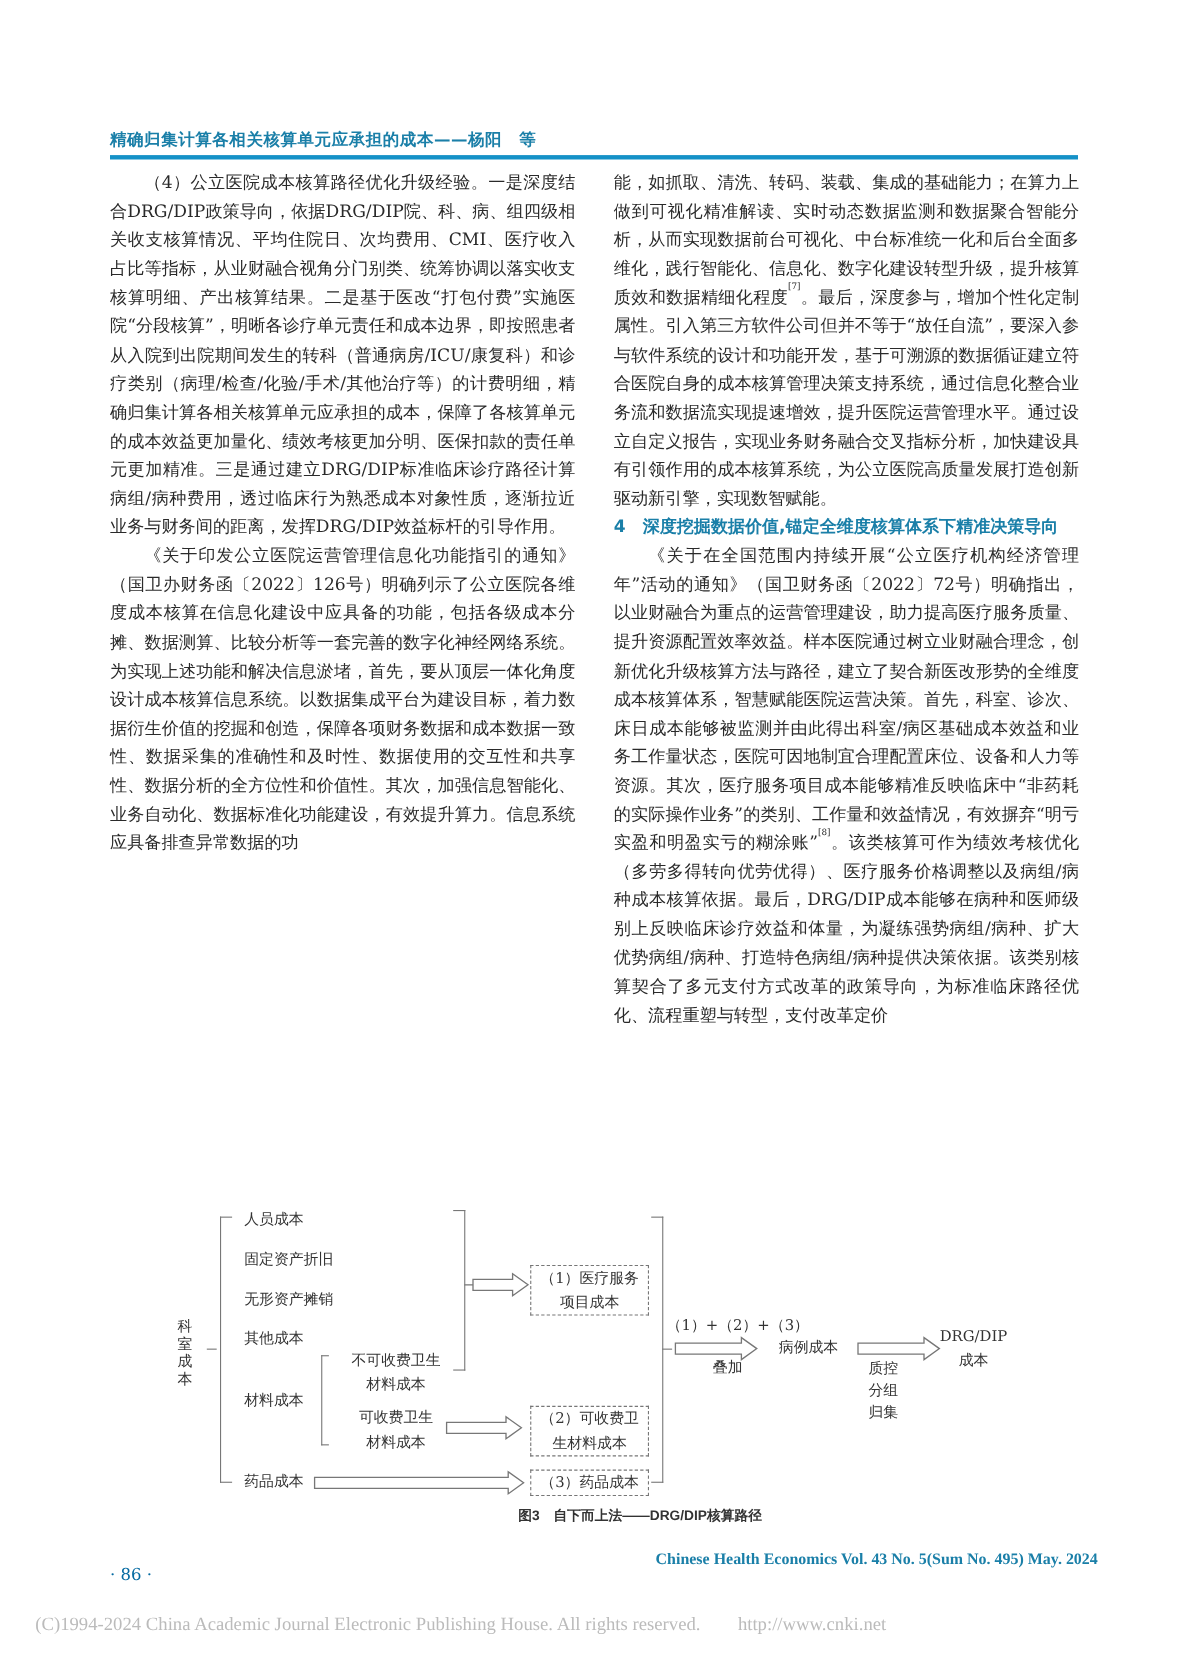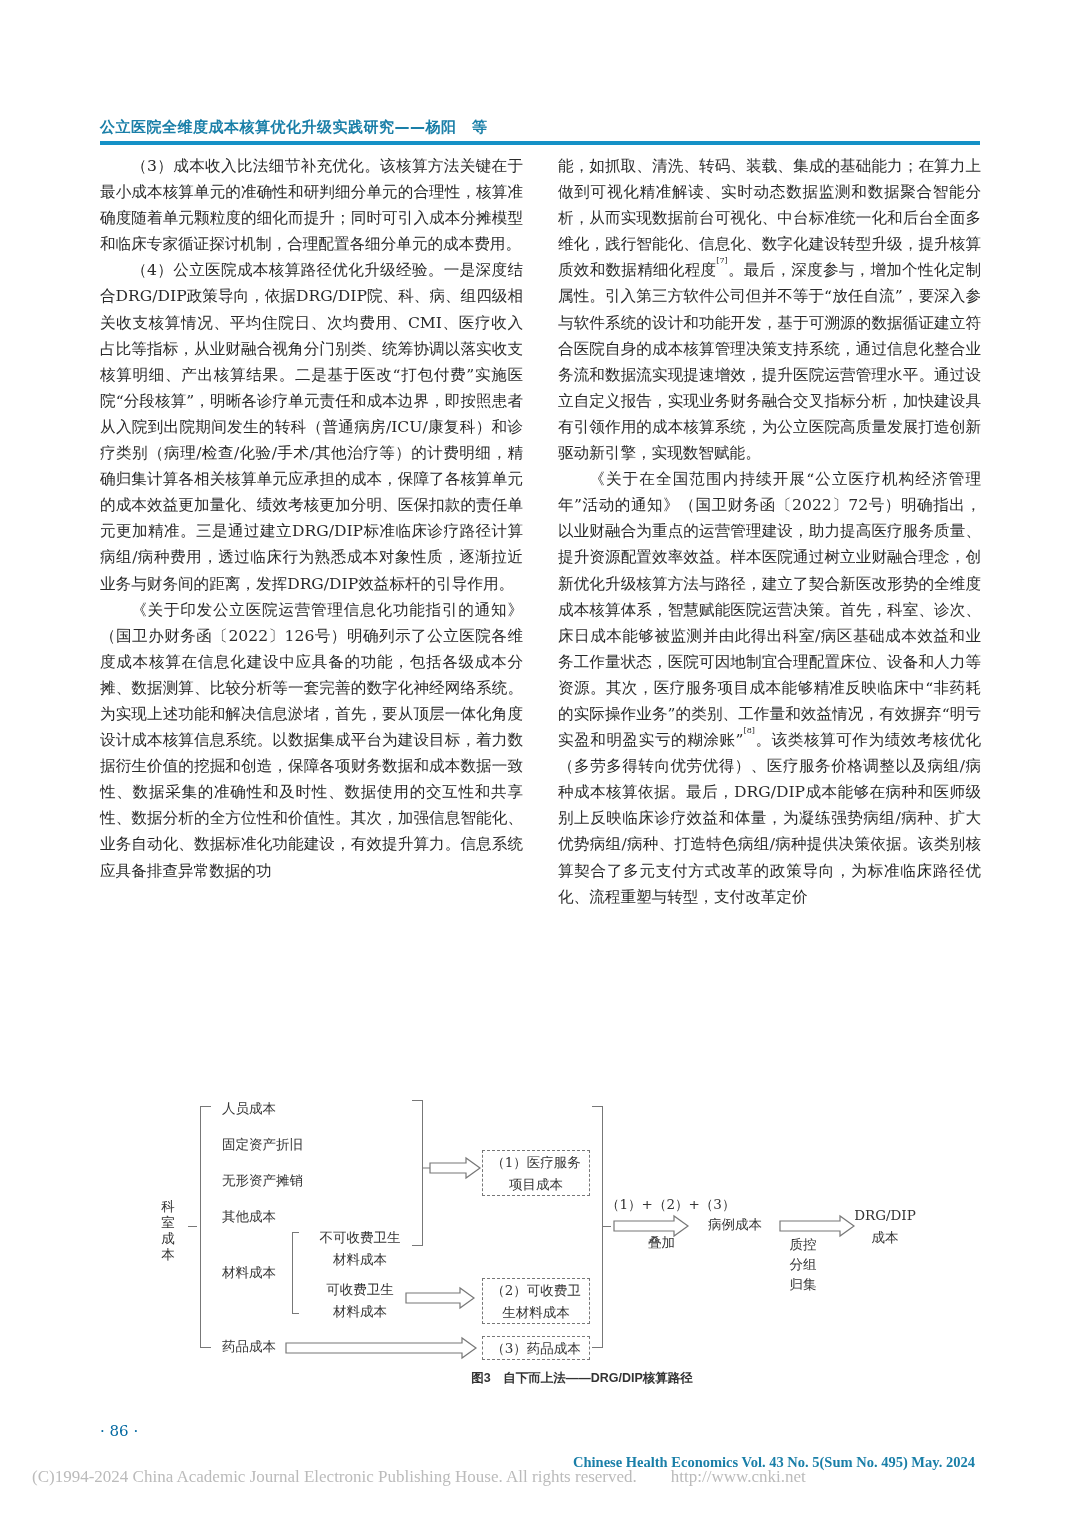--- a/index.html
+++ b/index.html
@@ -21,39 +21,39 @@
   .figure { position: absolute; left: 150px; top: 1090px; width: 800px; height: 280px; font-size: 13.5px; color: #333; }
   .fig-txt { position: absolute; white-space: nowrap; }
   .fig-box { position: absolute; border: 1px dashed #777; text-align: center; line-height: 22px; font-size: 13.5px; }
   .brace-l, .brace-r { position: absolute; border: 1.3px solid #777; }
   .brace-l { border-right: none; }
   .brace-r { border-left: none; }
   .tip { position: absolute; width: 9px; height: 1.3px; background: #777; }
   .caption { position: absolute; left: 0; top: 1370px; width: 1080px; text-align: center;
     font-family: Liberation Sans, sans-serif; font-size: 12.5px; font-weight: bold; color: #333; padding-left: 42px; }
   .footer-page { position: absolute; left: 100px; top: 1410px; font-size: 15px; color: #0369a1; margin-top: 12px; }
-  .footer-journal { position: absolute; right: 105px; top: 1410px; font-size: 14.5px; font-weight: bold; color: #1a7fa8;
-    font-family: "Liberation Serif", "DejaVu Serif", serif; margin-top: 44px; }
+  .footer-journal { position: absolute; right: 82px; top: 1410px; font-size: 14.5px; font-weight: bold; color: #1a7fa8;
+    font-family: "Liberation Serif", "DejaVu Serif", serif; }
   .copyright { position: absolute; left: 32px; top: 1465px; font-size: 17px; color: #bbbbbb;
     font-family: "Liberation Serif", "DejaVu Serif", serif; }
 </style>
 </head>
 <body>
 
-<div class="running-head">公立医院全维度成本核算优化升级实践研究——杨阳　等</div>
+<div class="running-head">精确归集计算各相关核算单元应承担的成本——杨阳　等</div>
 <div class="head-rule"></div>
 
 <div class="col left">
-  <p class="indent">（3）成本收入比法细节补充优化。该核算方法关键在于最小成本核算单元的准确性和研判细分单元的合理性，核算准确度随着单元颗粒度的细化而提升；同时可引入成本分摊模型和临床专家循证探讨机制，合理配置各细分单元的成本费用。</p>
   <p class="indent">（4）公立医院成本核算路径优化升级经验。一是深度结合DRG/DIP政策导向，依据DRG/DIP院、科、病、组四级相关收支核算情况、平均住院日、次均费用、CMI、医疗收入占比等指标，从业财融合视角分门别类、统筹协调以落实收支核算明细、产出核算结果。二是基于医改“打包付费”实施医院“分段核算”，明晰各诊疗单元责任和成本边界，即按照患者从入院到出院期间发生的转科（普通病房/ICU/康复科）和诊疗类别（病理/检查/化验/手术/其他治疗等）的计费明细，精确归集计算各相关核算单元应承担的成本，保障了各核算单元的成本效益更加量化、绩效考核更加分明、医保扣款的责任单元更加精准。三是通过建立DRG/DIP标准临床诊疗路径计算病组/病种费用，透过临床行为熟悉成本对象性质，逐渐拉近业务与财务间的距离，发挥DRG/DIP效益标杆的引导作用。</p>
   <p class="indent">《关于印发公立医院运营管理信息化功能指引的通知》（国卫办财务函〔2022〕126号）明确列示了公立医院各维度成本核算在信息化建设中应具备的功能，包括各级成本分摊、数据测算、比较分析等一套完善的数字化神经网络系统。为实现上述功能和解决信息淤堵，首先，要从顶层一体化角度设计成本核算信息系统。以数据集成平台为建设目标，着力数据衍生价值的挖掘和创造，保障各项财务数据和成本数据一致性、数据采集的准确性和及时性、数据使用的交互性和共享性、数据分析的全方位性和价值性。其次，加强信息智能化、业务自动化、数据标准化功能建设，有效提升算力。信息系统应具备排查异常数据的功</p>
 </div>
 
 <div class="col right">
   <p><span>能，如抓取、清洗、转码、装载、集成的基础能力；在算力上做到可视化精准解读、实时动态数据监测和数据聚合智能分析，从而实现数据前台可视化、中台标准统一化和后台全面多维化，践行智能化、信息化、数字化建设转型升级，提升核算质效和数据精细化程度</span><sup>[7]</sup><span>。最后，深度参与，增加个性化定制属性。引入第三方软件公司但并不等于“放任自流”，要深入参与软件系统的设计和功能开发，基于可溯源的数据循证建立符合医院自身的成本核算管理决策支持系统，通过信息化整合业务流和数据流实现提速增效，提升医院运营管理水平。通过设立自定义报告，实现业务财务融合交叉指标分析，加快建设具有引领作用的成本核算系统，为公立医院高质量发展打造创新驱动新引擎，实现数智赋能。</span></p>
+  <p class="sec-head">4　深度挖掘数据价值,锚定全维度核算体系下精准决策导向</p>
   <p class="indent"><span>《关于在全国范围内持续开展“公立医疗机构经济管理年”活动的通知》（国卫财务函〔2022〕72号）明确指出，以业财融合为重点的运营管理建设，助力提高医疗服务质量、提升资源配置效率效益。样本医院通过树立业财融合理念，创新优化升级核算方法与路径，建立了契合新医改形势的全维度成本核算体系，智慧赋能医院运营决策。首先，科室、诊次、床日成本能够被监测并由此得出科室/病区基础成本效益和业务工作量状态，医院可因地制宜合理配置床位、设备和人力等资源。其次，医疗服务项目成本能够精准反映临床中“非药耗的实际操作业务”的类别、工作量和效益情况，有效摒弃“明亏实盈和明盈实亏的糊涂账”</span><sup>[8]</sup><span>。该类核算可作为绩效考核优化（多劳多得转向优劳优得）、医疗服务价格调整以及病组/病种成本核算依据。最后，DRG/DIP成本能够在病种和医师级别上反映临床诊疗效益和体量，为凝练强势病组/病种、扩大优势病组/病种、打造特色病组/病种提供决策依据。该类别核算契合了多元支付方式改革的政策导向，为标准临床路径优化、流程重塑与转型，支付改革定价</span></p>
 </div>
 
 <div class="figure">
 
   <div class="fig-txt" style="left:10px; top:108px; width:16px; white-space:normal; line-height:16px; text-align:center;">科室成本</div>
 
   <div class="brace-l" style="left:50px; top:16px; width:10px; height:240px;"></div>
   <div class="tip" style="left:38px; top:136px;"></div>
 

